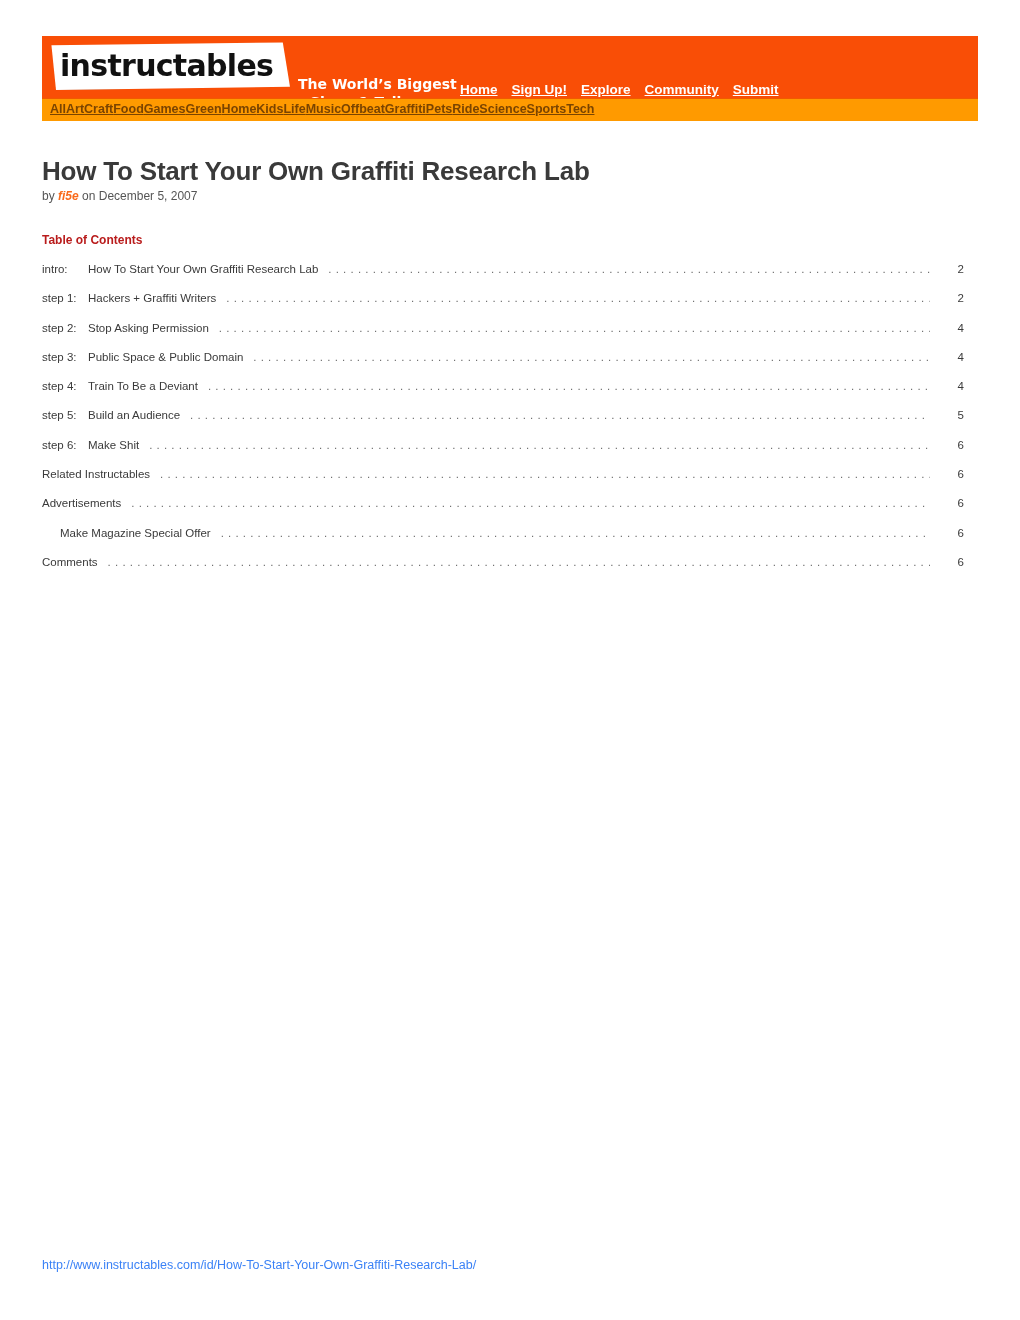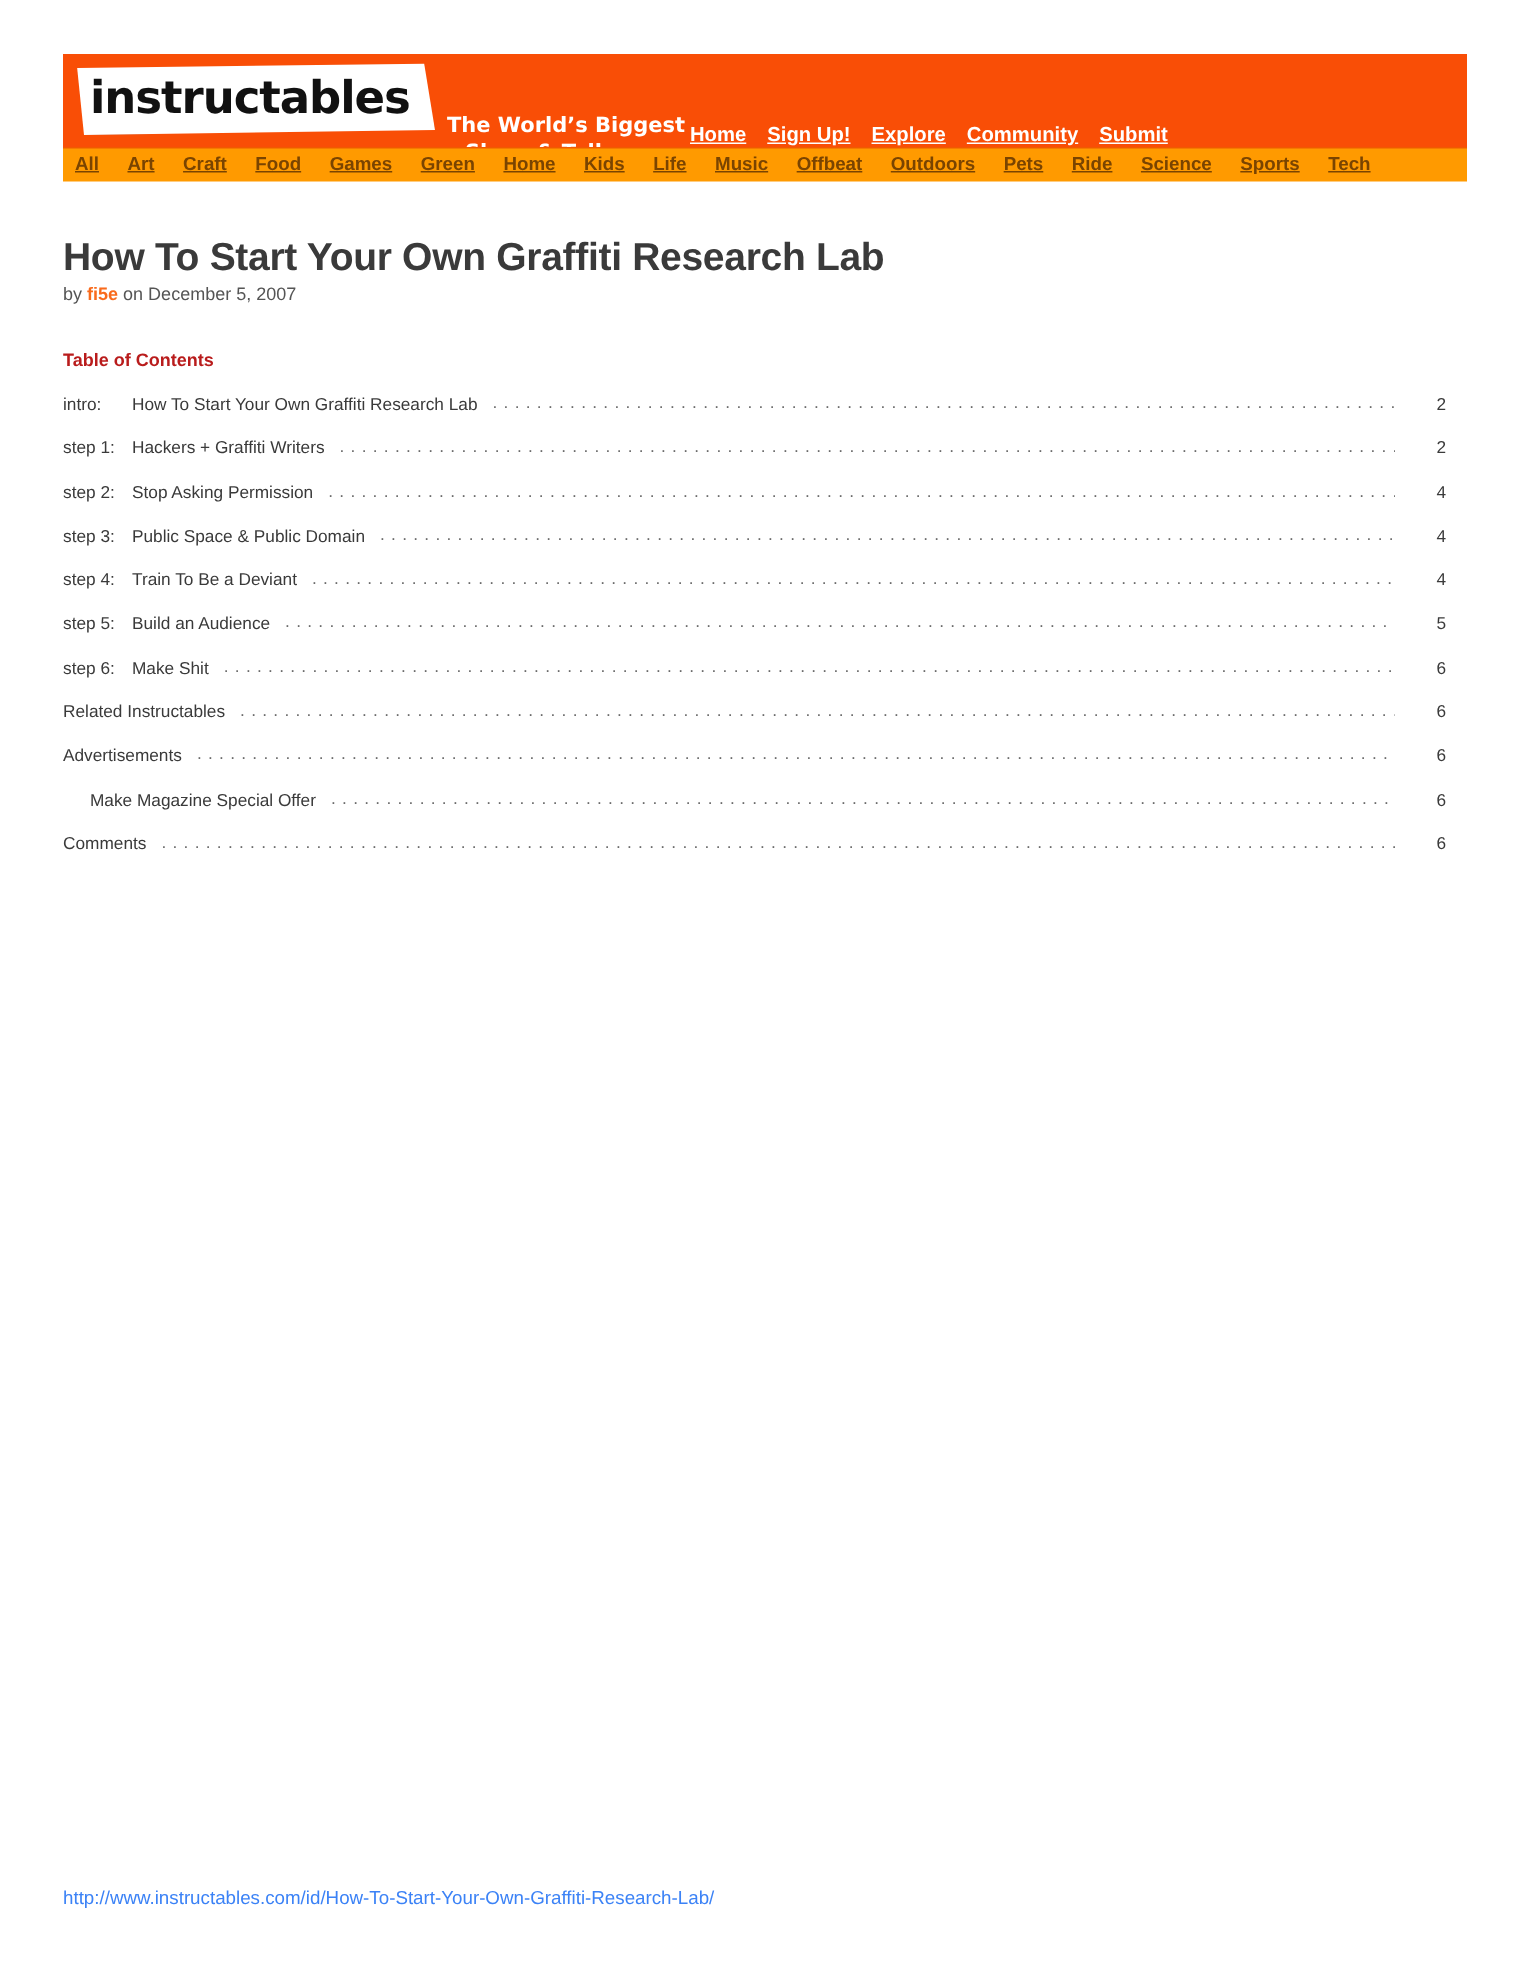--- a/index.html
+++ b/index.html
@@ -97,21 +97,20 @@
     background: #ff9a00;
     height: 22px;
     position: relative;
     border-top: 1px solid #f05a00;
   }
   .cat-nav {
     position: absolute;
     left: 8px;
     top: 3px;
     display: flex;
-    gap: 19px;
     white-space: nowrap;
   }
   .cat-nav a {
     color: #7a4400;
     font-size: 12.5px;
     font-weight: bold;
     text-decoration: underline;
   }
 
   
@@ -131,20 +130,21 @@
     position: absolute;
     left: 42px;
     top: 189px;
     font-size: 12px;
     color: #555555;
     white-space: nowrap;
   }
   .byline .author {
     color: #f96a1b;
     font-weight: bold;
+    font-style: italic;
   }
 
   
   .toc-heading {
     position: absolute;
     left: 42px;
     top: 233px;
     font-size: 12px;
     font-weight: bold;
     color: #b91c1c;
@@ -239,21 +239,21 @@
         <a href="#">Art</a>
         <a href="#">Craft</a>
         <a href="#">Food</a>
         <a href="#">Games</a>
         <a href="#">Green</a>
         <a href="#">Home</a>
         <a href="#">Kids</a>
         <a href="#">Life</a>
         <a href="#">Music</a>
         <a href="#">Offbeat</a>
-        <a href="#">Outdoors</a>
+        <a href="#">Graffiti</a>
         <a href="#">Pets</a>
         <a href="#">Ride</a>
         <a href="#">Science</a>
         <a href="#">Sports</a>
         <a href="#">Tech</a>
       </div>
     </div>
 
   </div>
 

